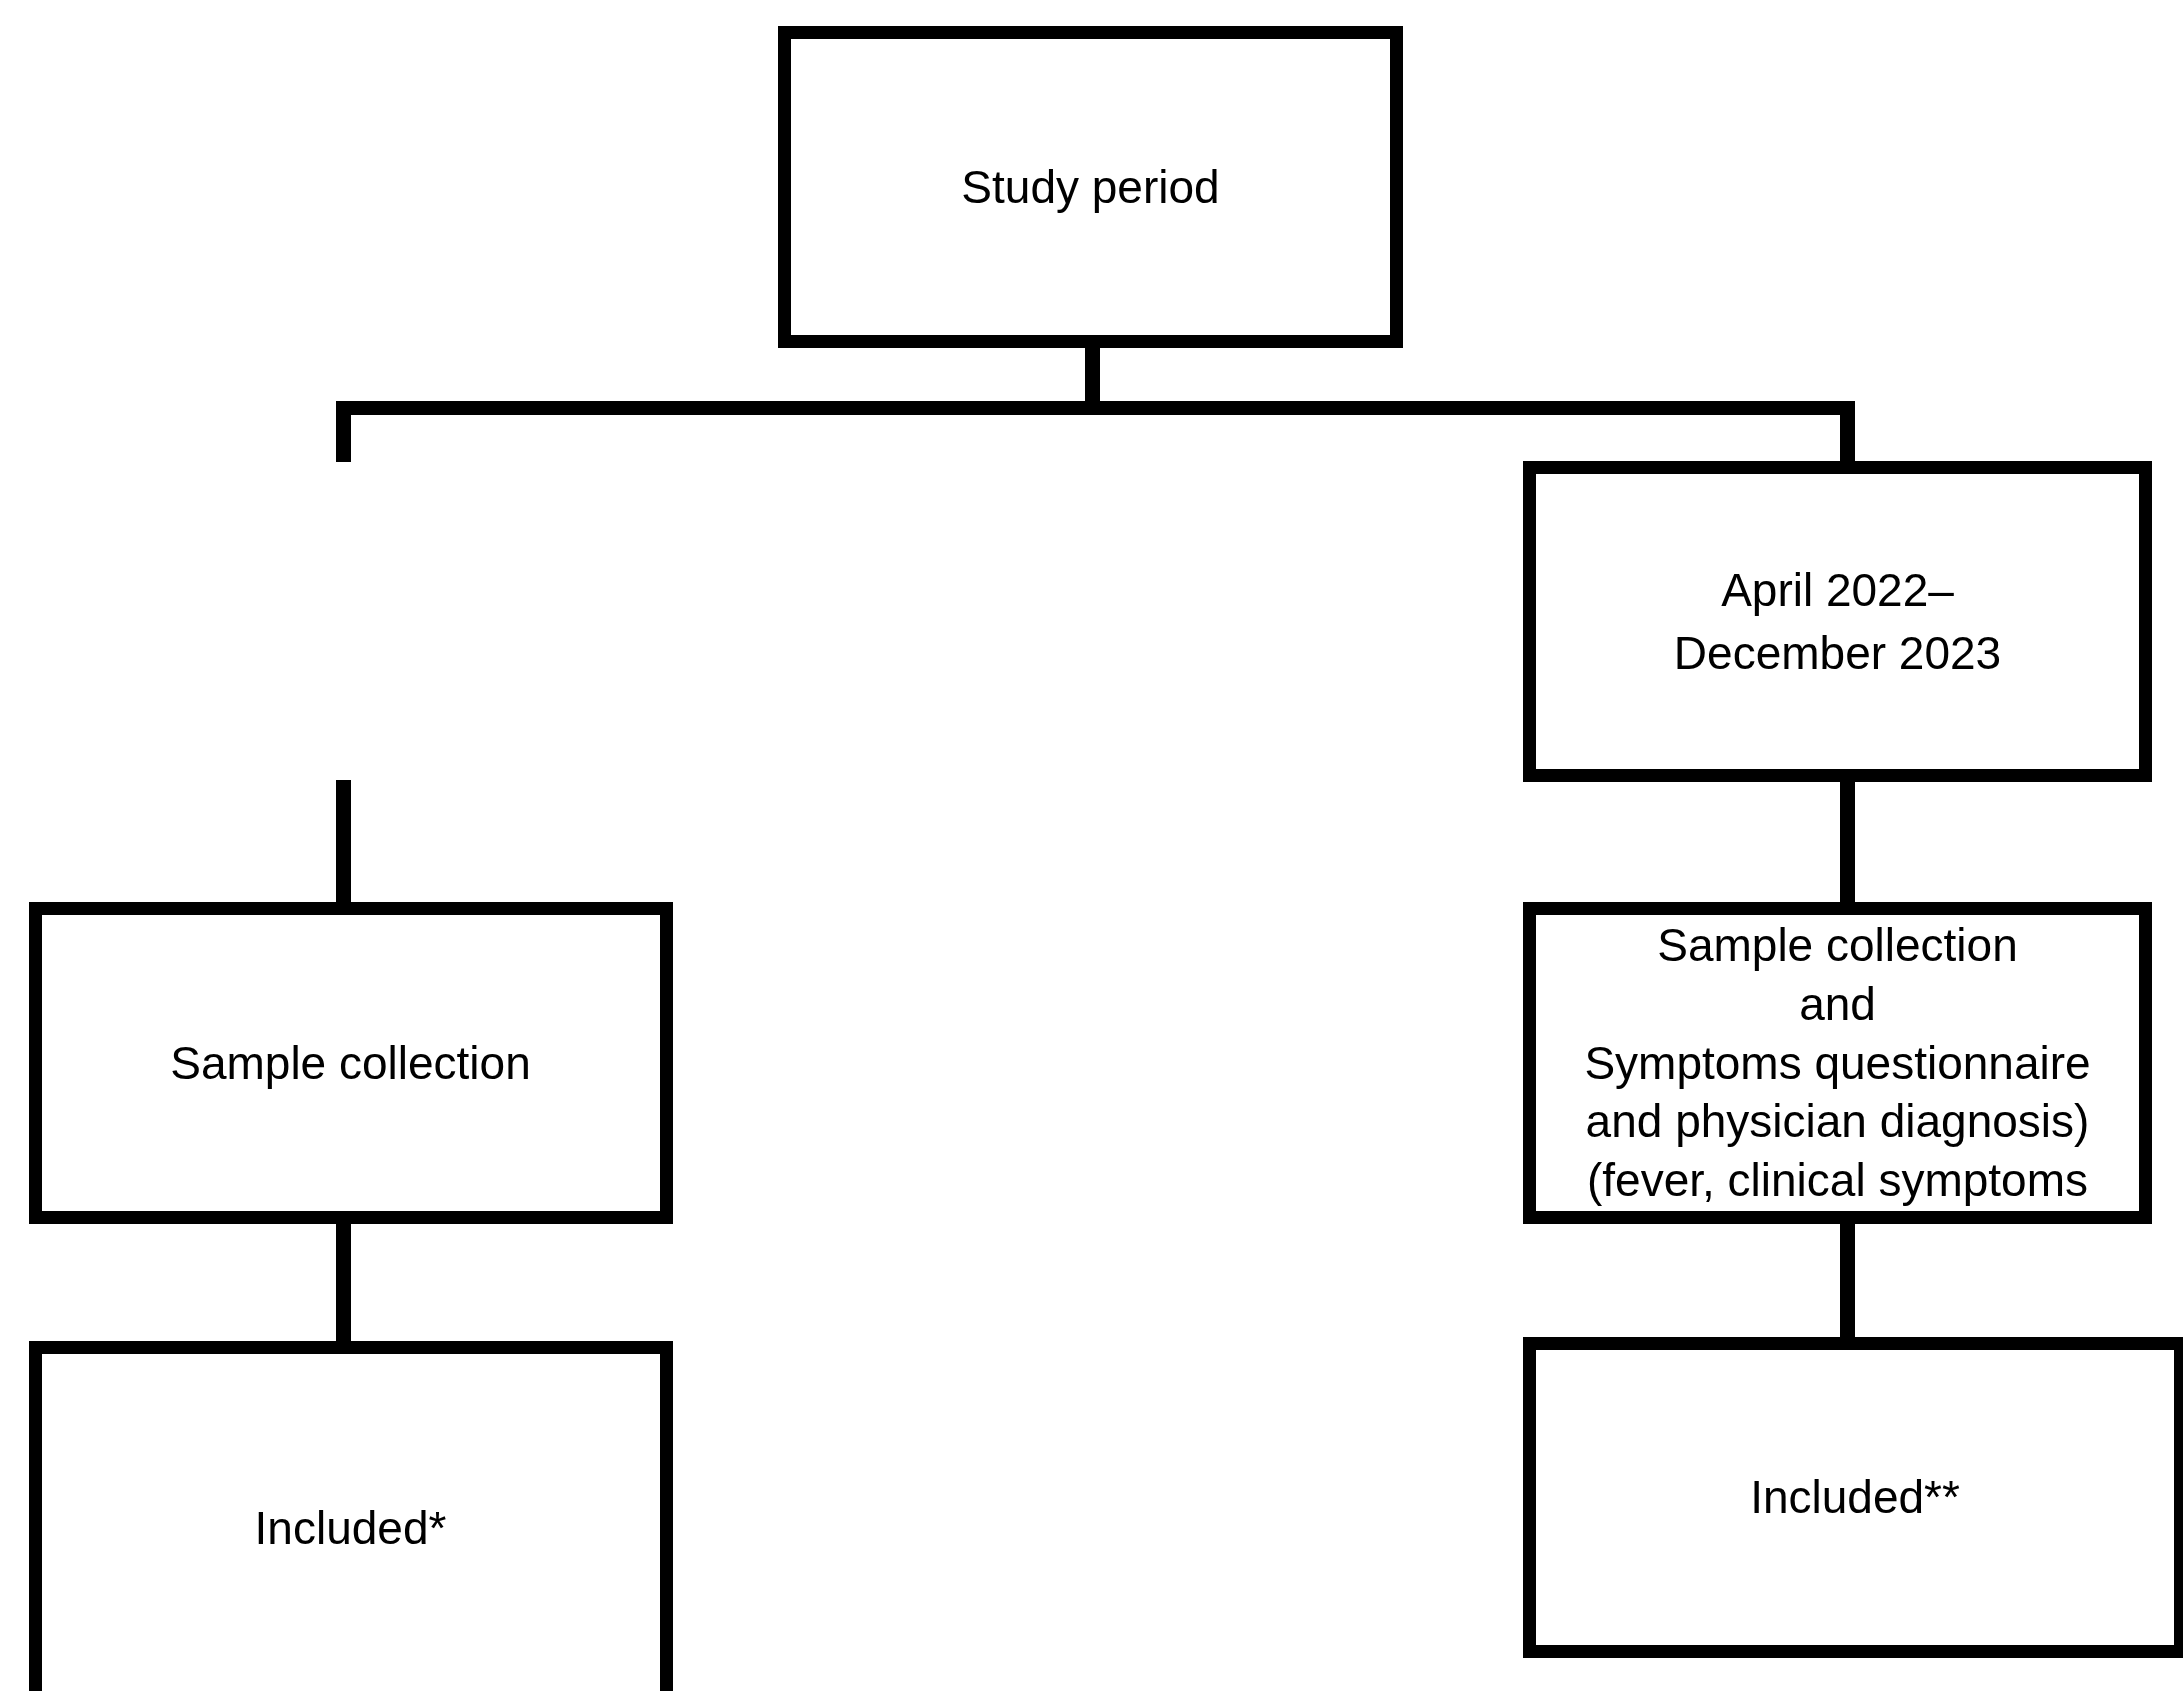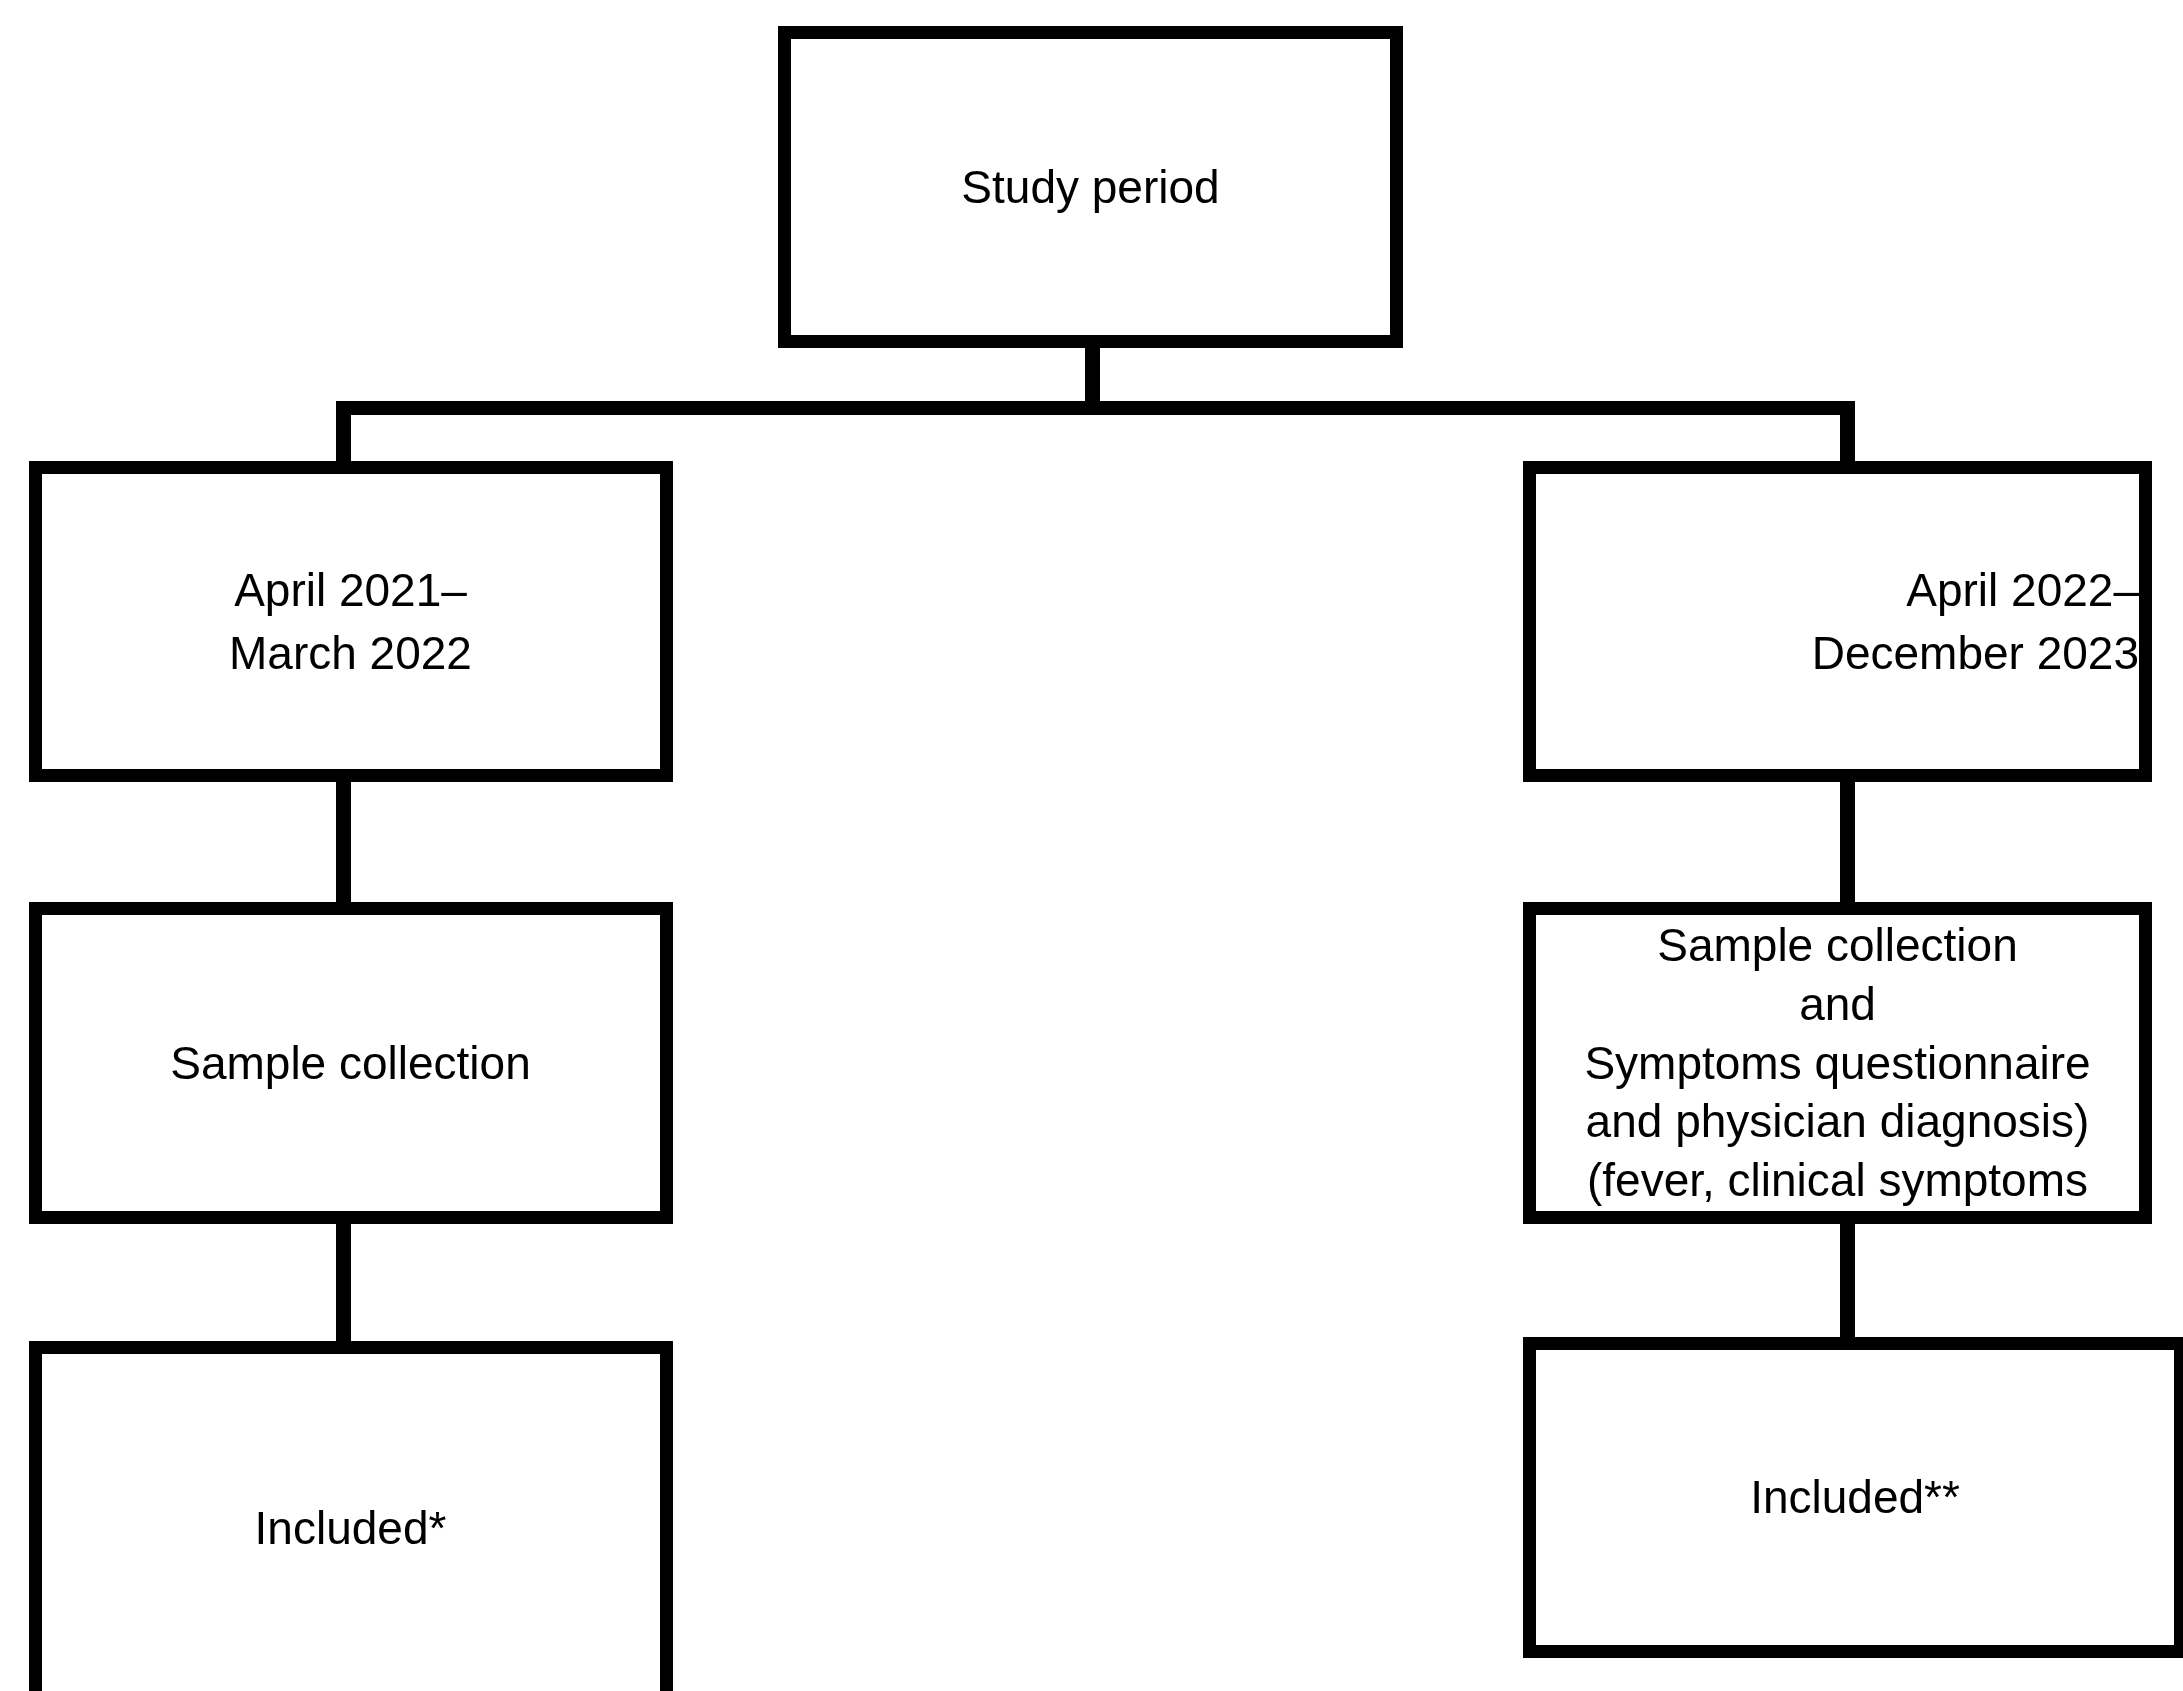--- a/index.html
+++ b/index.html
@@ -35,21 +35,21 @@
   .conn {
     position: absolute;
     background: #000000;
   }
 
   
   #box-root    { left: 778px; top:   26px; width: 625px; height: 322px; }
   #box-l1      { left:   28.5px; top:  461px; width: 644px; height: 321px; }
   #box-l2      { left:   28.5px; top: 902px; width: 644px; height: 322px; }
   #box-l3      { left:   28.5px; top: 1341px; width: 644px; height: 375px; }
-  #box-r1      { left: 1523px; top:  461px; width: 629px; height: 321px; align-items: flex-end; }
+  #box-r1      { left: 1523px; top:  461px; width: 629px; height: 321px; }
   #box-r2      { left: 1523px; top: 902px; width: 629px; height: 322px; }
   #box-r3      { left: 1523px; top: 1337px; width: 664px; height: 321px; }
 
   
   #conn-root-stem  { left: 1085px; top:  347px; width:   15px; height: 68px; }
   #conn-hline      { left:  336px; top:  401px; width: 1519px; height:  13.6px; }
   #conn-left-drop  { left:  336px; top:  408px; width:   15px; height:  54px; }
   #conn-right-drop { left: 1840px; top:  408px; width:   15px; height:  54px; }
   #conn-l12        { left:  336px; top: 780px; width:   15px; height: 123px; }
   #conn-l23        { left:  336px; top: 1222px; width:   15px; height: 120px; }
@@ -67,24 +67,20 @@
   <div class="conn" id="conn-right-drop"></div>
   <div class="conn" id="conn-l12"></div>
   <div class="conn" id="conn-l23"></div>
   <div class="conn" id="conn-r12"></div>
   <div class="conn" id="conn-r23"></div>
 
   <div class="box" id="box-root">
     <div class="line">Study period</div>
   </div>
 
-  <div class="box" id="box-l1">
-    <div class="line">April 2021–</div>
-    <div class="line">March 2022</div>
-  </div>
 
   <div class="box" id="box-l2">
     <div class="line">Sample collection</div>
   </div>
 
   <div class="box" id="box-l3">
     <div class="line">Included*</div>
   </div>
 
   <div class="box" id="box-r1">

